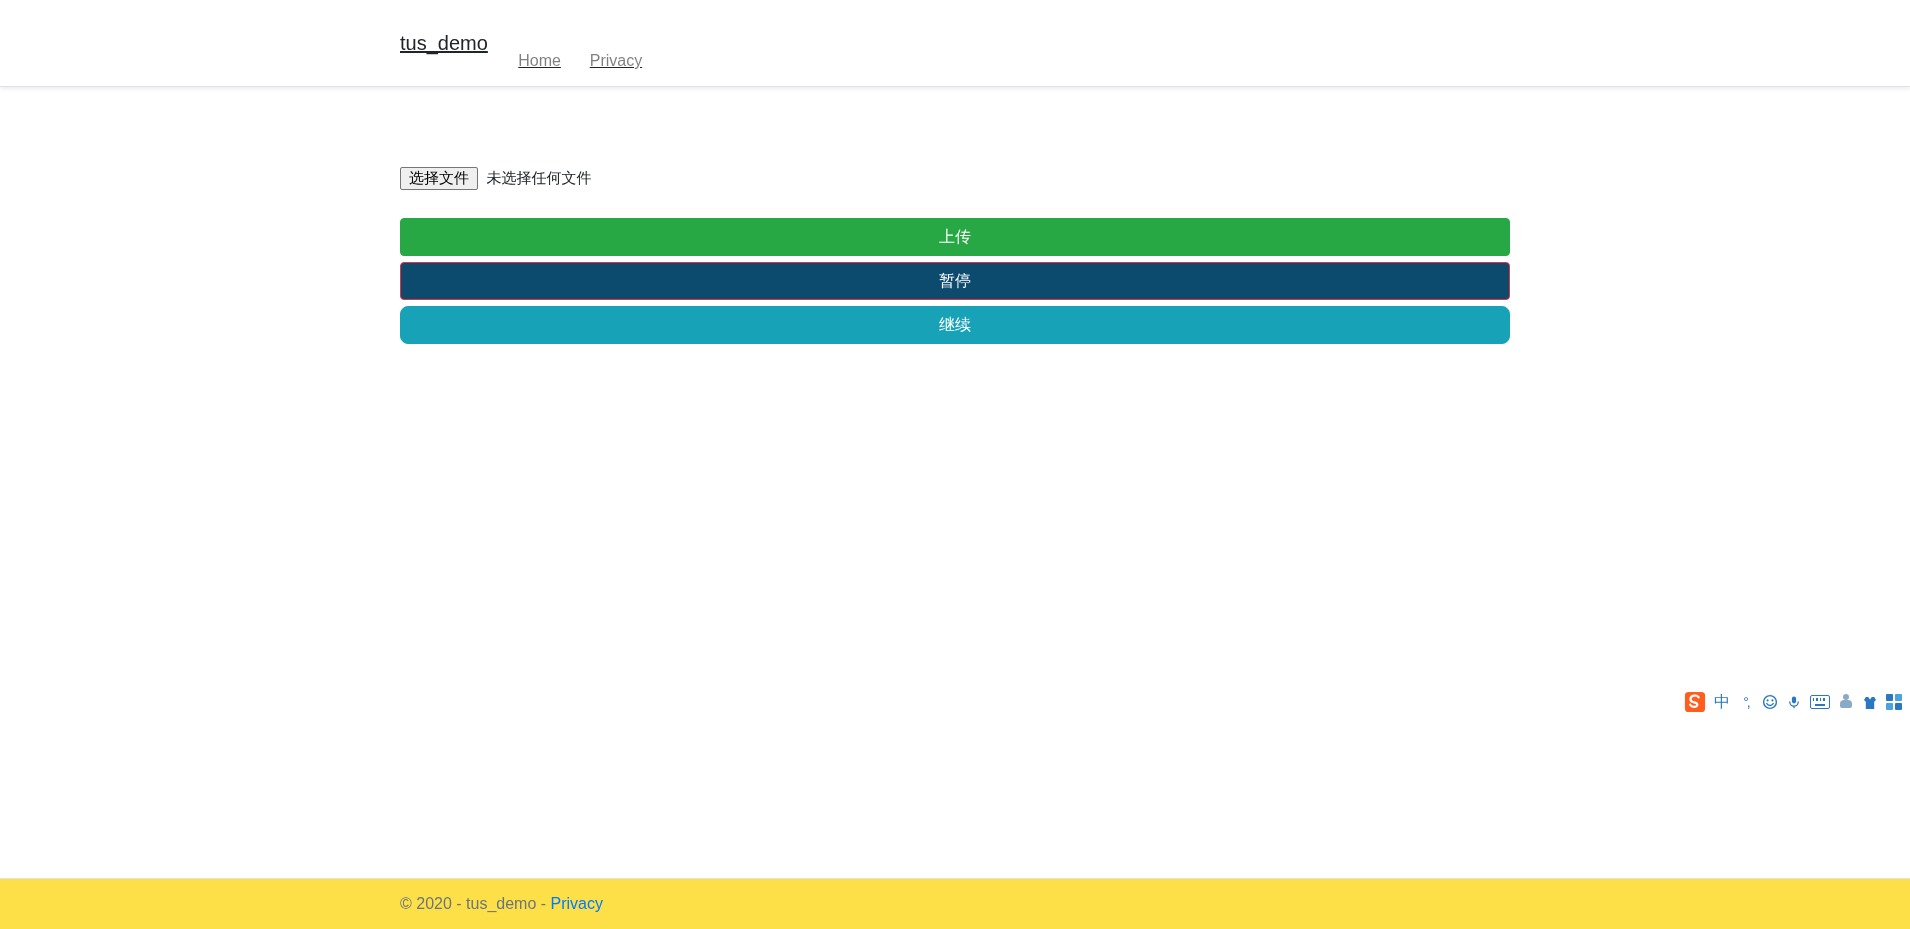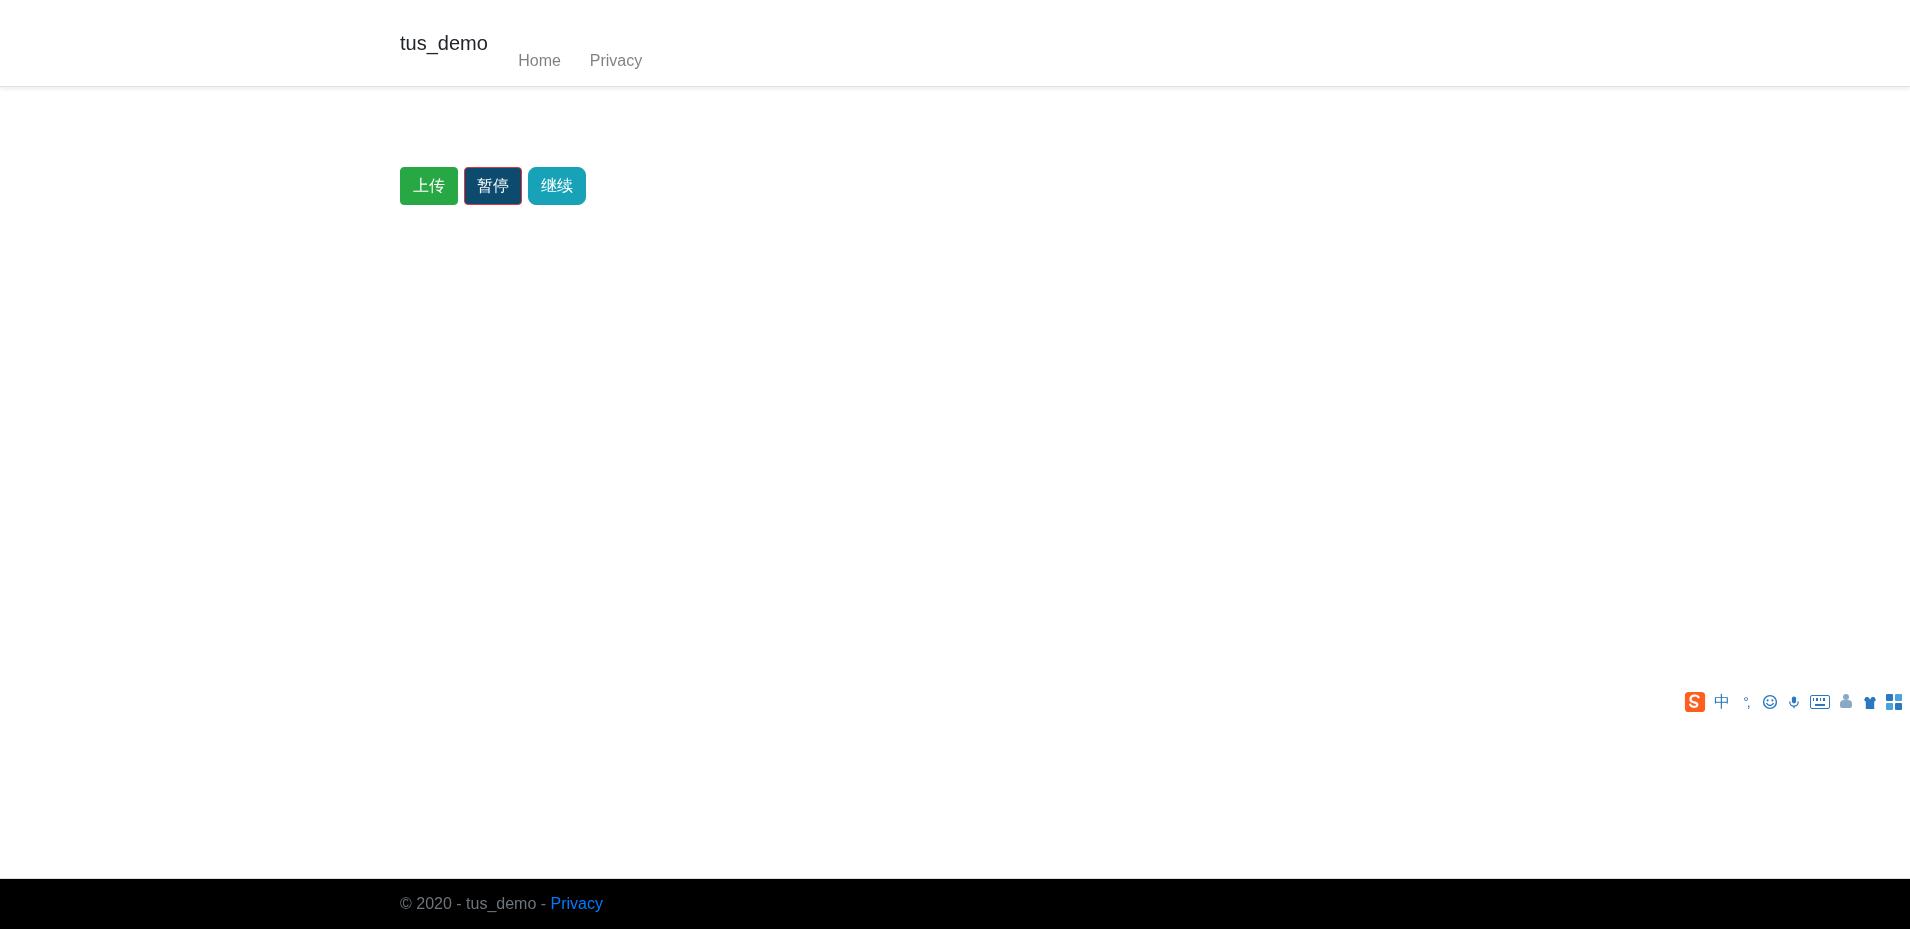--- a/index.html
+++ b/index.html
@@ -14,20 +14,21 @@
       background: #fff;
       min-height: 929px;
       display: flex;
       flex-direction: column;
     }
     header.navbar {
       background: #fff;
       border-bottom: 1px solid #dee2e6;
       box-shadow: 0 .125rem .25rem rgba(0,0,0,.075);
       padding: .5rem 7px;
+      text-decoration: underline;
     }
     .container {
       max-width: 1140px;
       margin: 0 auto;
       padding: 0 15px;
       width: 100%;
     }
     .nav-wrap {
       display: flex;
       align-items: center;
@@ -70,39 +71,40 @@
       cursor: pointer;
     }
     .file-status {
       font-size: 15px;
       margin-left: 4px;
       color: #212529;
     }
     .btn-row {
       display: flex;
       gap: 6px;
+      flex-direction: column;
     }
     .btn {
       font-family: inherit;
       font-size: 1rem;
       display: inline-block;
       padding: .375rem .75rem;
       border: 1px solid transparent;
       border-radius: .25rem;
       color: #fff;
       cursor: pointer;
       text-align: center;
       line-height: 1.5;
     }
     .btn-success { background: #28a745; border-color: #28a745; }
     .btn-danger  { background: #0c4a6e; border-color: #dc3545; }
     .btn-info    { background: #17a2b8; border-color: #17a2b8; border-radius: 8px; }
     footer {
       border-top: 1px solid #dee2e6;
-      background: #000000;
+      background: #fde047;
       color: #6c757d;
       padding: 1rem 0;
     }
     .footer-text {
       color: #6c757d;
     }
     .footer-link {
       color: #007bff;
       text-decoration: none;
     }
@@ -190,20 +192,24 @@
         </li>
       <li>
           <a href="#" class="nav-link">Privacy</a>
         </li>
     </ul>
   </div>
 </header>
 
 <main>
   <div class="container main-inner">
+    <div class="file-row">
+      <button class="file-button">选择文件</button>
+      <span class="file-status">未选择任何文件</span>
+    </div>
     <div class="btn-row">
       <button class="btn btn-success">上传</button>
       <button class="btn btn-danger">暂停</button>
       <button class="btn btn-info">继续</button>
     </div>
   </div>
 </main>
 
 <footer>
   <div class="container">

